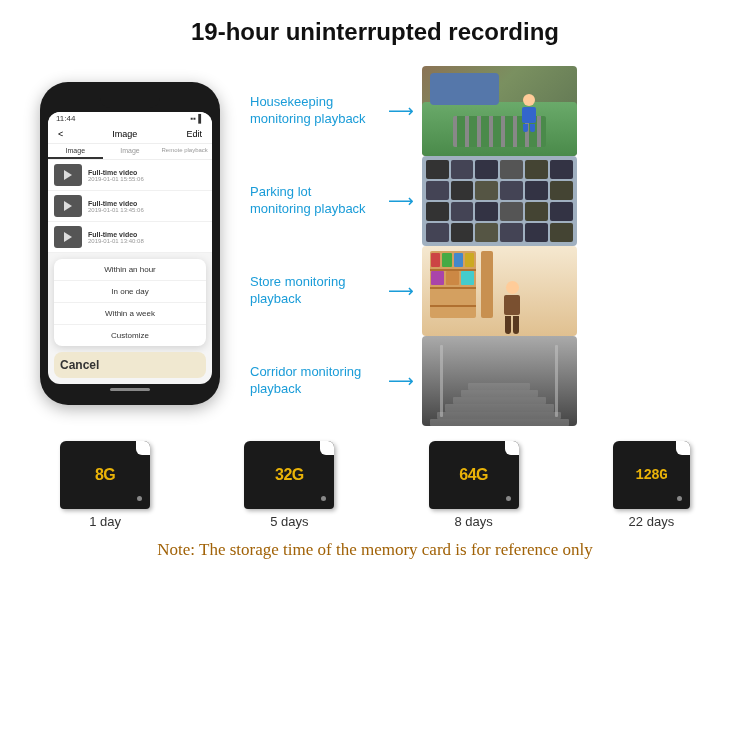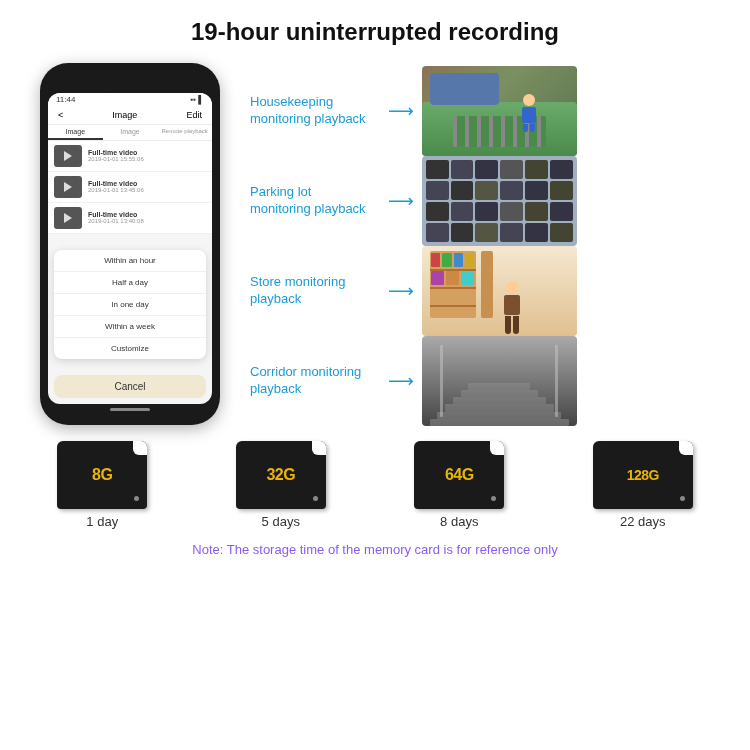--- a/index.html
+++ b/index.html
@@ -142,46 +142,46 @@
 
     .phone-item-date {
       font-size: 6px;
       color: #999;
     }
 
     
     .phone-dropdown {
       background: #fff;
       border-radius: 8px;
-      margin: 16px 6px;
+      margin: 6px 6px;
       box-shadow: 0 2px 8px rgba(0,0,0,0.15);
       overflow: hidden;
     }
 
     .phone-dropdown-item {
       text-align: center;
       padding: 6px 4px;
       font-size: 8px;
       color: #333;
       border-bottom: 1px solid #f0f0f0;
     }
 
     .phone-dropdown-item:last-child {
       border-bottom: none;
     }
 
     .phone-dropdown-cancel {
       margin: 4px 6px 6px;
       background: #f0e8d0;
       border-radius: 8px;
-      text-align: center;
+      text-align: left;
       padding: 6px;
-      font-size: 10px;
+      font-size: 12px;
       color: #333;
-      font-weight: normal;
+      font-weight: bold;
     }
 
     .phone-home-bar {
       width: 40px;
       height: 3px;
       background: #888;
       border-radius: 2px;
       margin: 4px auto 2px;
     }
 
@@ -300,22 +300,23 @@
       text-align: center;
     }
 
     
     .note-section {
       text-align: center;
       padding: 6px 10px;
     }
 
     .note-text {
-      color: #8b5cf6;
-      font-size: 13px;
+      color: #a16207;
+      font-size: 17px;
+      font-family: Liberation Serif, serif;
     }
   </style>
 </head>
 <body>
 
 <div class="header">19-hour uninterrupted recording</div>
 
 <div class="main-section">
 
   <div class="phone-container">
@@ -363,21 +364,20 @@
               <div class="phone-thumb-play"></div>
             </div>
           <div class="phone-item-info">
             <div class="phone-item-title">Full-time video</div>
             <div class="phone-item-date">2019-01-01 13:40:08</div>
           </div>
         </div>
 
         <div class="phone-dropdown">
           <div class="phone-dropdown-item">Within an hour</div>
-          <div class="phone-dropdown-item">Half a day</div>
           <div class="phone-dropdown-item">In one day</div>
           <div class="phone-dropdown-item">Within a week</div>
           <div class="phone-dropdown-item">Customize</div>
         </div>
         <div class="phone-dropdown-cancel">Cancel</div>
       </div>
       <div class="phone-home-bar"></div>
     </div>
   </div>
 
@@ -528,21 +528,21 @@
     <div class="storage-card-wrapper">
       <div class="sd-card">
         <div class="sd-card-notch"></div>
         <span class="sd-card-label">64G</span>
         <div class="sd-card-dot"></div>
       </div>
       <div class="storage-days">8 days</div>
     </div>
 
     <div class="storage-card-wrapper">
-      <div class="sd-card" style="width:100px;">
+      <div class="sd-card" style="width:77px;font-family:Liberation Mono, monospace;">
         <div class="sd-card-notch"></div>
         <span class="sd-card-label" style="font-size:14px;">128G</span>
         <div class="sd-card-dot"></div>
       </div>
       <div class="storage-days">22 days</div>
     </div>
 
   </div>
 </div>
 

